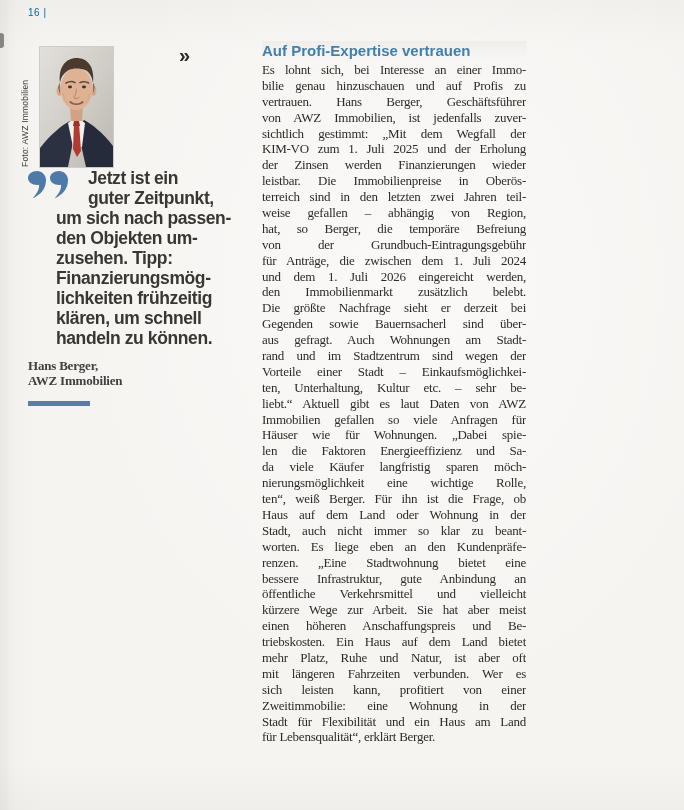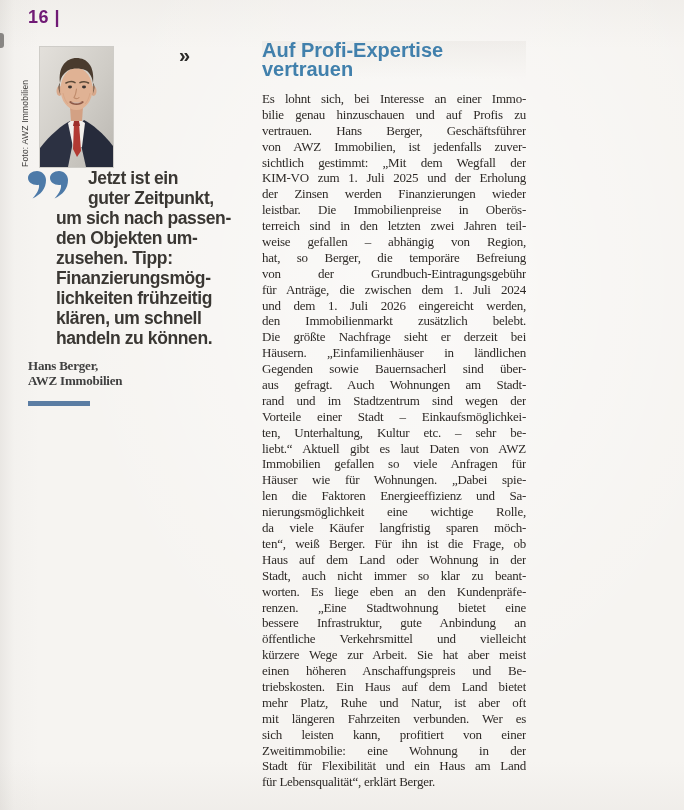--- a/index.html
+++ b/index.html
@@ -19,21 +19,21 @@
       linear-gradient(180deg, rgba(205,200,192,0.12), rgba(0,0,0,0) 6%, rgba(0,0,0,0) 94%, rgba(205,200,192,0.15));
     pointer-events: none;
   }
   .scan-mark {
     position: absolute; left: 0; top: 33px; width: 4px; height: 15px;
     background: #6f6d6a; border-radius: 0 3px 3px 0; opacity: .8;
   }
 
   .page-number {
     position: absolute; left: 28px; top: 7px;
-    font-size: 18px; font-weight: bold; color: #701a75; letter-spacing: .5px;
+    font-size: 10px; font-weight: normal; color: #0369a1; letter-spacing: .5px;
   }
 
   
   .portrait {
     position: absolute; left: 40px; top: 47px; width: 73px; height: 120px;
     box-shadow: 0 0 0 1px rgba(90,86,80,0.25);
     background: #cfccc7;
   }
   .portrait svg { display: block; }
 
@@ -60,22 +60,22 @@
   .attribution { margin-top: 11px; }
   .attr-line {
     font-size: 13px; font-weight: bold; color: #404040;
     line-height: 14.5px; letter-spacing: -0.2px; font-family: Liberation Serif, serif;
   }
   .accent-bar { margin-top: 13px; width: 62px; height: 5px; background: #5b7da3; }
 
   
   .article { position: absolute; left: 262px; top: 41px; width: 264px; }
   .article-heading {
-    font-size: 20px; font-weight: bold; color: #4180ac;
-    letter-spacing: 0px; line-height: 19px; margin-bottom: 12px;
+    font-size: 15px; font-weight: bold; color: #4180ac;
+    letter-spacing: 0px; line-height: 19px; margin-bottom: 2px;
     background: linear-gradient(180deg, rgba(205,200,192,0.18), rgba(205,200,192,0.0));
   }
   .body-line {
     font-family: "Liberation Serif", serif;
     font-size: 13px; line-height: 15.9px; color: #2e2a27;
     letter-spacing: -0.25px;
     text-align: justify; text-align-last: justify;
     overflow: hidden; white-space: normal; height: 15.9px;
   }
   .body-line.last { text-align-last: left; }
@@ -177,32 +177,31 @@
       <div class="body-line">der Zinsen werden Finanzierungen wieder</div>
       <div class="body-line">leistbar. Die Immobilienpreise in Oberös-</div>
       <div class="body-line">terreich sind in den letzten zwei Jahren teil-</div>
       <div class="body-line">weise gefallen – abhängig von Region,</div>
       <div class="body-line">hat, so Berger, die temporäre Befreiung</div>
       <div class="body-line">von der Grundbuch-Eintragungsgebühr</div>
       <div class="body-line">für Anträge, die zwischen dem 1. Juli 2024</div>
       <div class="body-line">und dem 1. Juli 2026 eingereicht werden,</div>
       <div class="body-line">den Immobilienmarkt zusätzlich belebt.</div>
       <div class="body-line">Die größte Nachfrage sieht er derzeit bei</div>
-      <div class="body-line">Häusern. „Einfamilienhäuser in ländlichen</div>
       <div class="body-line">Gegenden sowie Bauernsacherl sind über-</div>
       <div class="body-line">aus gefragt. Auch Wohnungen am Stadt-</div>
       <div class="body-line">rand und im Stadtzentrum sind wegen der</div>
       <div class="body-line">Vorteile einer Stadt – Einkaufsmöglichkei-</div>
       <div class="body-line">ten, Unterhaltung, Kultur etc. – sehr be-</div>
       <div class="body-line">liebt.“ Aktuell gibt es laut Daten von AWZ</div>
       <div class="body-line">Immobilien gefallen so viele Anfragen für</div>
       <div class="body-line">Häuser wie für Wohnungen. „Dabei spie-</div>
       <div class="body-line">len die Faktoren Energieeffizienz und Sa-</div>
+      <div class="body-line">da viele Käufer langfristig sparen möch-</div>
       <div class="body-line">nierungsmöglichkeit eine wichtige Rolle,</div>
-      <div class="body-line">da viele Käufer langfristig sparen möch-</div>
       <div class="body-line">ten“, weiß Berger. Für ihn ist die Frage, ob</div>
       <div class="body-line">Haus auf dem Land oder Wohnung in der</div>
       <div class="body-line">Stadt, auch nicht immer so klar zu beant-</div>
       <div class="body-line">worten. Es liege eben an den Kundenpräfe-</div>
       <div class="body-line">renzen. „Eine Stadtwohnung bietet eine</div>
       <div class="body-line">bessere Infrastruktur, gute Anbindung an</div>
       <div class="body-line">öffentliche Verkehrsmittel und vielleicht</div>
       <div class="body-line">kürzere Wege zur Arbeit. Sie hat aber meist</div>
       <div class="body-line">einen höheren Anschaffungspreis und Be-</div>
       <div class="body-line">triebskosten. Ein Haus auf dem Land bietet</div>

